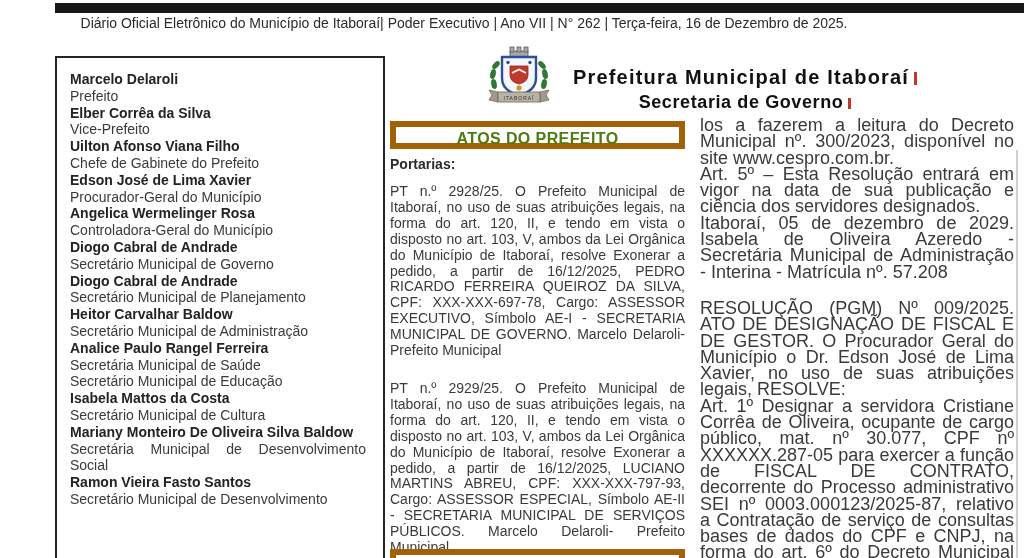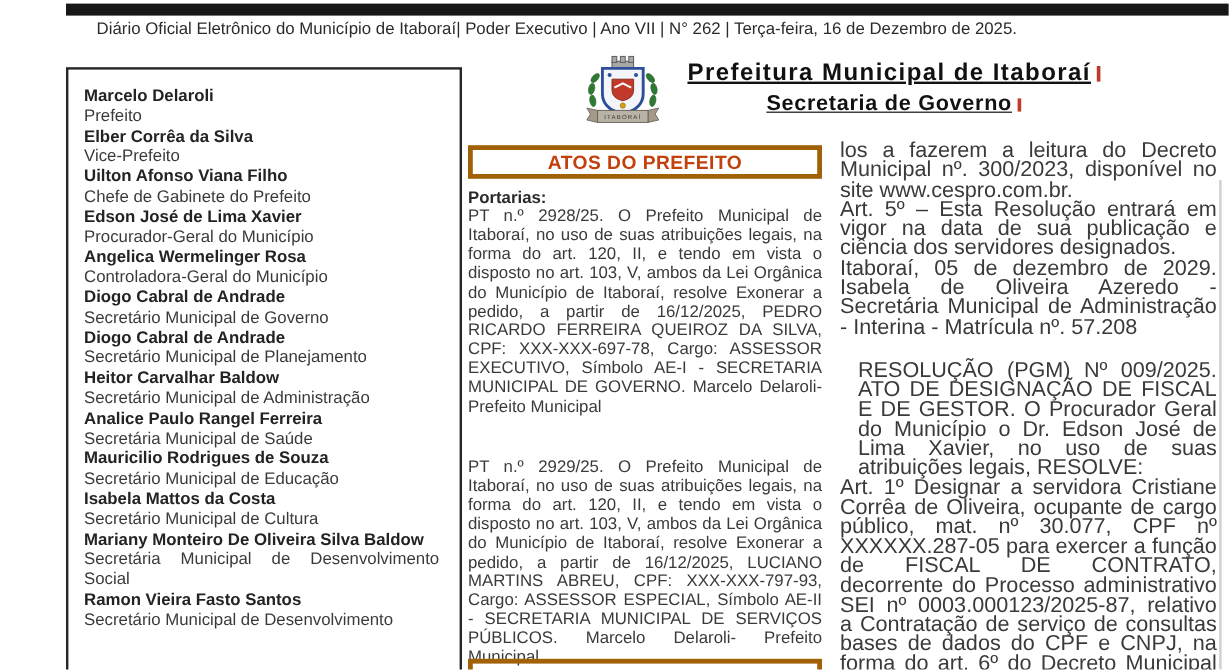--- a/index.html
+++ b/index.html
@@ -20,42 +20,42 @@
 
   
   .officials-box{left:55px;top:56px;width:330px;height:520px;
     border:2px solid #262626;box-sizing:border-box;
     padding:13px 17px 0 13px;overflow:hidden;}
   .official{margin:0;}
   .official .name{font-weight:bold;color:#232323;font-size:14px;line-height:16.8px;}
   .official .title{font-size:14px;line-height:16.8px;color:#3a3a3a;text-align:justify;}
 
   
-  .agency{left:556px;top:48px;width:378px;text-align:center;color:#111;text-decoration:underline;}
+  .agency{left:556px;top:64px;width:378px;text-align:center;color:#111;}
   .agency-name{font-size:20px;font-weight:bold;letter-spacing:1.2px;line-height:26px;white-space:nowrap;}
   .agency-dept{font-size:18px;font-weight:bold;letter-spacing:0.6px;line-height:24px;white-space:nowrap;}
   .red-mark{display:inline-block;width:3px;height:13px;background:#c0392b;
     vertical-align:middle;margin-left:5px;}
   .seal{left:486px;top:45px;width:66px;height:64px;}
 
   
-  .section-box{left:390px;width:295px;border:4px solid #a16207;box-sizing:border-box;
-    text-align:center;font-weight:bold;color:#c2410c;}
+  .section-box{left:390px;width:295px;border:6px solid #a16207;box-sizing:border-box;
+    text-align:center;font-weight:bold;color:#4d7c0f;}
   .atos-box{top:121px;height:28px;font-size:16px;line-height:24px;letter-spacing:0.4px;}
   .secretarias-box{top:549px;height:40px;font-size:16px;padding-top:4px;letter-spacing:0.4px;overflow:hidden;}
   .portarias-label{left:390px;top:156px;width:295px;font-weight:bold;font-size:14px;color:#2b2b2b;}
   .para{width:295px;left:390px;font-size:14px;line-height:15.9px;
     text-align:justify;color:#3a3a3a;margin:0;}
-  .para-1{top:172px;}
+  .para-1{top:184px;}
   .para-2{top:381px;}
 
   
   .right-col{left:700px;top:117px;width:314px;}
   .right-col p{margin:0;font-size:18px;line-height:16.3px;text-align:justify;color:#3a3a3a;}
-  .right-col p.gap-before{margin-top:20px;margin-left:15px;}
+  .right-col p.gap-before{margin-top:20px;}
 
   
   .scan-line{left:1016px;top:150px;width:2px;height:408px;background:#cfcfcf;}
 </style>
 </head>
 <body>
 
 <div class="abs scan-bar"></div>
 
 <div class="abs masthead">Diário Oficial Eletrônico do Município de Itaboraí| Poder Executivo | Ano VII | N° 262 | Terça-feira, 16 de Dezembro de 2025.</div>
@@ -91,21 +91,20 @@
   </div>
   <div class="official">
     <div class="name">Heitor Carvalhar Baldow</div>
     <div class="title">Secretário Municipal de Administração</div>
   </div>
   <div class="official">
     <div class="name">Analice Paulo Rangel Ferreira</div>
     <div class="title">Secretária Municipal de Saúde</div>
   </div>
   <div class="official">
-    <div class="name">Mauricilio Rodrigues de Souza</div>
     <div class="title">Secretário Municipal de Educação</div>
   </div>
   <div class="official">
     <div class="name">Isabela Mattos da Costa</div>
     <div class="title">Secretário Municipal de Cultura</div>
   </div>
   <div class="official">
     <div class="name">Mariany Monteiro De Oliveira Silva Baldow</div>
     <div class="title">Secretária Municipal de Desenvolvimento Social</div>
   </div>

